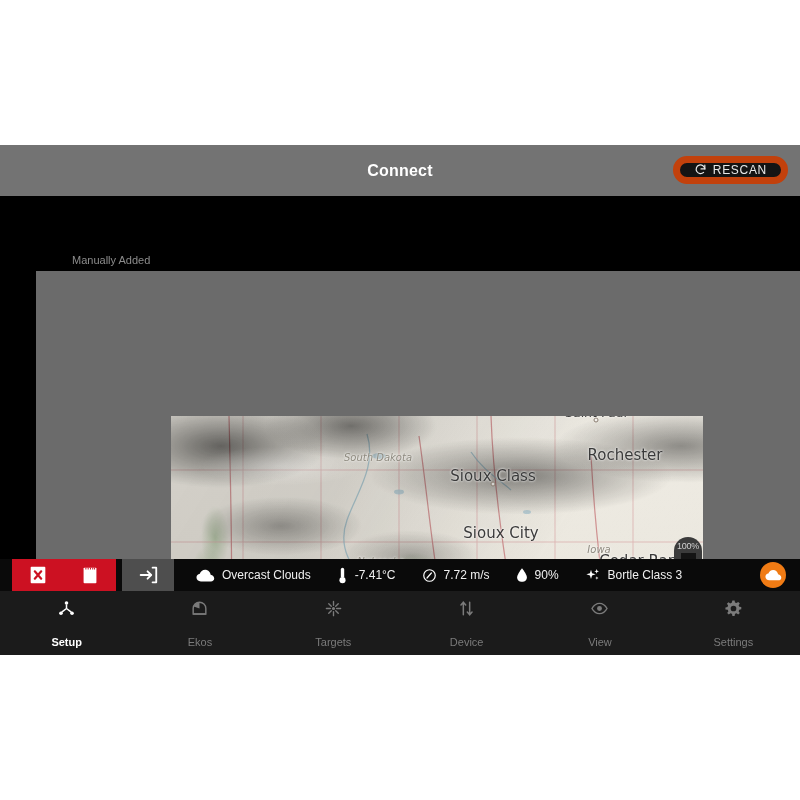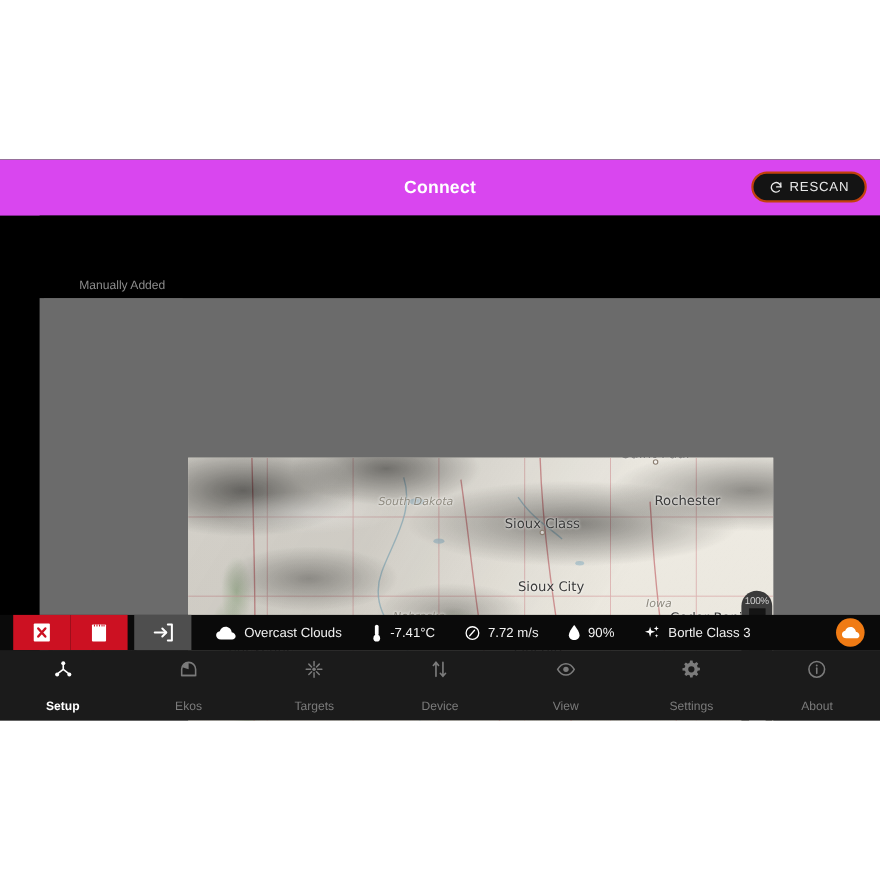--- a/index.html
+++ b/index.html
@@ -21,33 +21,33 @@
     position: absolute; left: 0; top: 145px;
     width: 800px; height: 510px;
     background: #000000;
     overflow: hidden;
   }
 
   
   .header {
     position: absolute; left: 0; top: 0;
     width: 800px; height: 51px;
-    background: #d946ef;
+    background: #737373;
     display: flex; align-items: center; justify-content: center;
   }
   .header-title {
     color: #ffffff; font-size: 16px; font-weight: bold;
     letter-spacing: .2px;
   }
   .rescan-btn {
     position: absolute; right: 12px; top: 11px;
     height: 28px; padding: 0 14px;
-    border: 2px solid #c2410c; border-radius: 14px;
+    border: 7px solid #c2410c; border-radius: 14px;
     background: #141414;
-    display: flex; align-items: center; gap: 6px;
+    display: flex; align-items: flex-start; gap: 6px;
     color: #e8e8e8; font-size: 12px; letter-spacing: .7px;
     cursor: pointer;
   }
   .rescan-icon { display: block; width: 13px; height: 13px; }
 
   
   .body-area {
     position: absolute; left: 0; top: 51px;
     width: 800px; height: 414px;
     background: #000000;
@@ -129,21 +129,21 @@
 
   .map-label {
     position: absolute;
     color: #3a3a3a;
     font-family: "DejaVu Sans", sans-serif;
     white-space: nowrap;
     transform: translate(-50%, -50%);
     text-shadow: 0 0 3px rgba(255,255,255,.75), 0 0 2px rgba(255,255,255,.7);
     pointer-events: none;
   }
-  .lbl-city  { font-size: 12px; }
+  .lbl-city  { font-size: 15px; }
   .lbl-major { font-size: 12.5px; }
   .lbl-state { font-size: 10px; font-style: italic; color: #8e8a7f; }
   .city-dot {
     position: absolute; width: 5px; height: 5px;
     border: 1px solid #8a7d70; border-radius: 50%;
     background: rgba(255,255,255,.55);
     transform: translate(-50%, -50%);
   }
 
   .osm-credit {
@@ -480,25 +480,17 @@
         <span>View</span>
       </div>
 
       <div class="nav-item">
         <svg class="nav-ico" width="19" height="19" viewBox="0 0 24 24" fill="#7b7b7b">
           <path d="M12 8.4 A3.6 3.6 0 1 0 12 15.6 A3.6 3.6 0 1 0 12 8.4 Z M10.6 1.8 h2.8 l.45 2.6 a8 8 0 0 1 1.9 .8 l2.2-1.5 2 2 -1.5 2.2 a8 8 0 0 1 .8 1.9 l2.6 .45 v2.8 l-2.6 .45 a8 8 0 0 1-.8 1.9 l1.5 2.2 -2 2 -2.2-1.5 a8 8 0 0 1-1.9 .8 l-.45 2.6 h-2.8 l-.45-2.6 a8 8 0 0 1-1.9-.8 l-2.2 1.5 -2-2 1.5-2.2 a8 8 0 0 1-.8-1.9 L1.8 13.4 v-2.8 l2.6-.45 a8 8 0 0 1 .8-1.9 L3.7 6.05 l2-2 2.2 1.5 a8 8 0 0 1 1.9-.8 Z" fill-rule="evenodd"></path>
         </svg>
         <span>Settings</span>
       </div>
 
-      <div class="nav-item">
-        <svg class="nav-ico" width="19" height="19" viewBox="0 0 24 24" fill="none" stroke="#7b7b7b" stroke-width="1.8" stroke-linecap="round">
-          <circle cx="12" cy="12" r="9"></circle>
-          <path d="M12 10.6 V16.6"></path>
-          <circle cx="12" cy="7.6" r="1.1" fill="#7b7b7b" stroke="none"></circle>
-        </svg>
-        <span>About</span>
-      </div>
 
     </div>
 
   </div>
 </div>
 
 </body></html>

